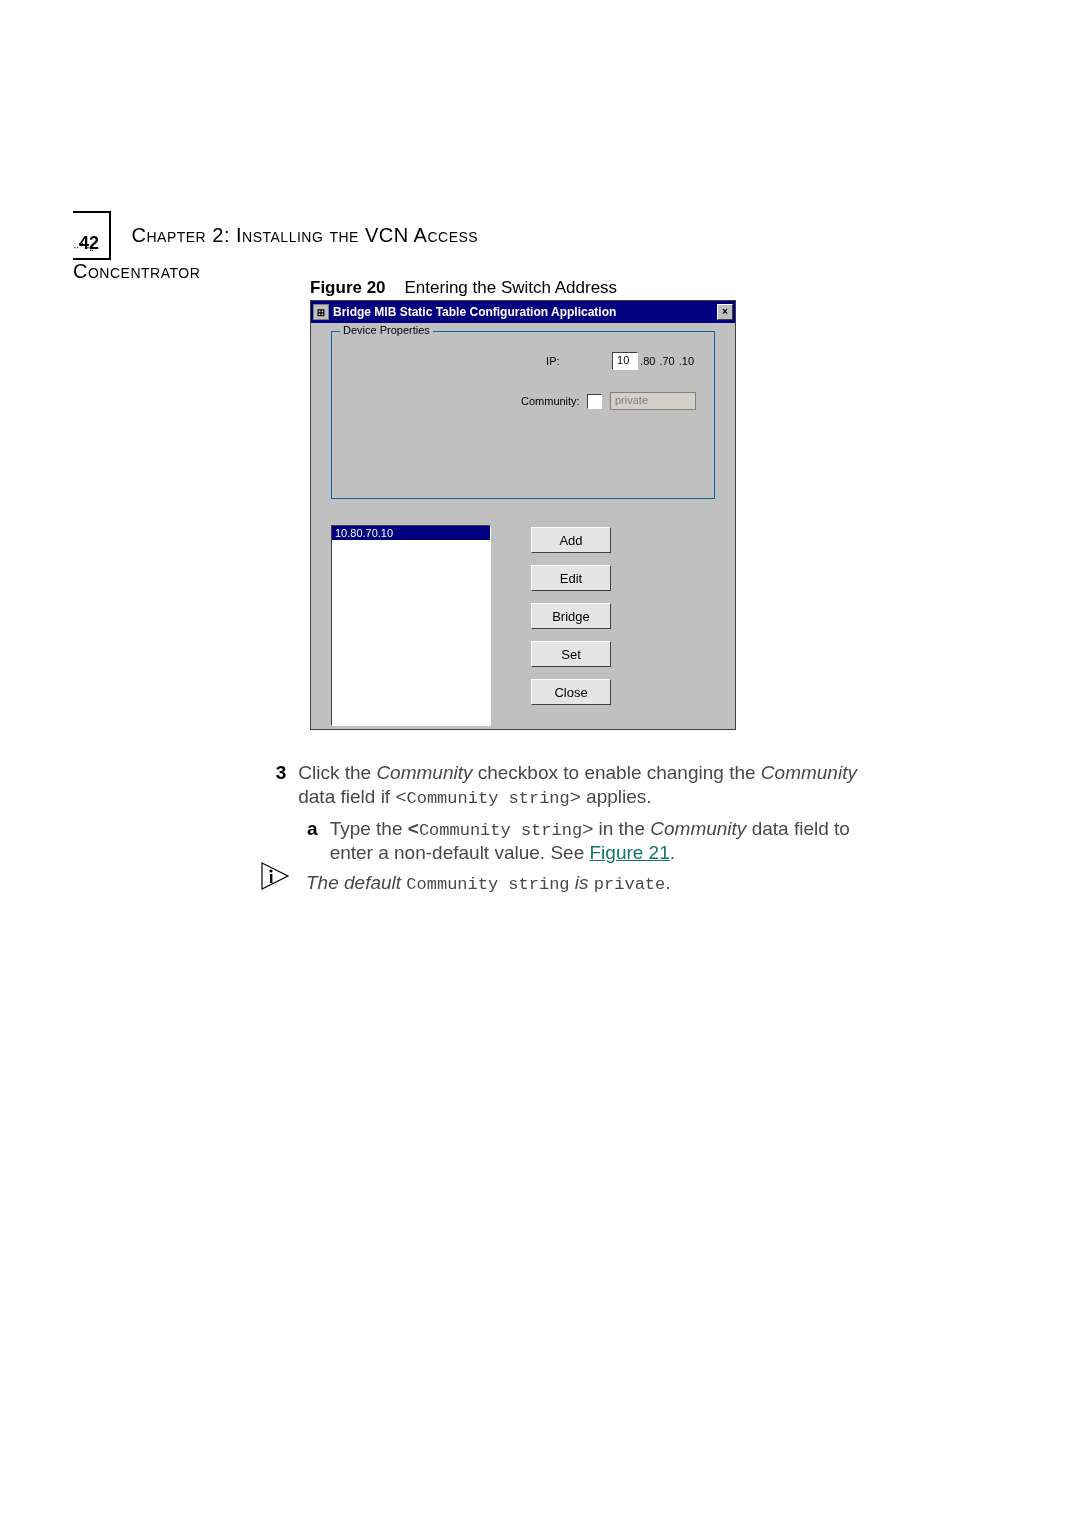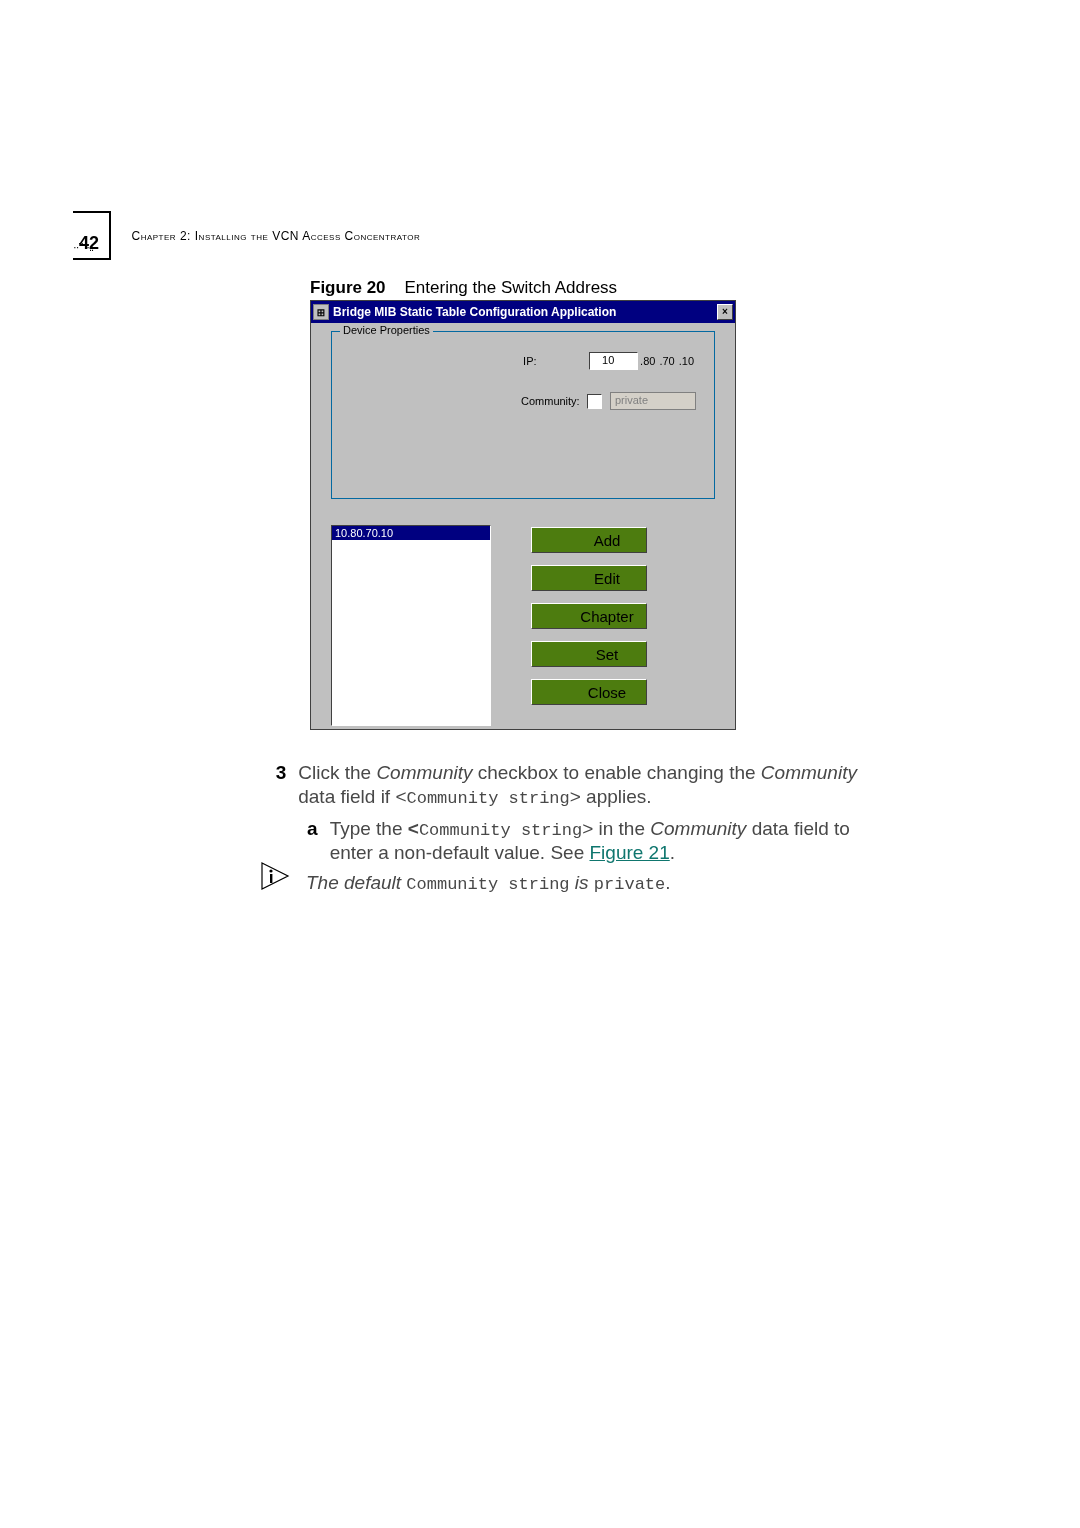--- a/index.html
+++ b/index.html
@@ -25,21 +25,21 @@
     border-top: 2px solid #000;
     border-right: 2px solid #000;
     border-bottom: 2px solid #000;
     padding: 20px 10px 4px 6px;
     font-weight: bold;
     font-size: 18px;
     margin-right: 16px;
     vertical-align: middle;
   }
   .chapter-text {
-    font-size: 12px;
+    font-size: 20px;
     font-variant: small-caps;
     letter-spacing: 0.5px;
     vertical-align: middle;
   }
   .dots-graphic {
     position: absolute;
     top: 241px;
     left: 73px;
     width: 64px;
     height: 20px;
@@ -127,24 +127,24 @@
     font-size: 11px;
     margin-bottom: 22px;
     justify-content: flex-end;
   }
   .ip-row .label, .community-row .label {
     width: 66px;
   }
   .ip-box {
     border: 1px solid #808080;
     background: #fff;
-    width: 49px;
+    width: 26px;
     height: 18px;
     font-size: 11px;
-    padding: 1px 12px;
+    padding: 1px 4px;
     box-sizing: border-box;
     border-right-color:#fff;
     border-bottom-color:#fff;
     border-top-color:#404040;
     border-left-color:#404040;
     display:inline-block;
   }
   .ip-row .dot { margin: 0 2px; }
 
   .checkbox {
@@ -192,29 +192,28 @@
 
   .btn-col {
     display:flex;
     flex-direction: column;
     gap: 12px;
     padding-top: 2px;
   }
   .win-button {
     width: 78px;
     height: 24px;
-    background: #4d7c0f;
+    background: #e5e5e5;
     border: 1px solid #fff;
     border-right-color:#404040;
     border-bottom-color:#404040;
-    font-size: 15px;
+    font-size: 13px;
     display:flex;
     align-items:center;
     justify-content:center;
-    padding-left:36px;
   }
 
   
   .body-text {
     position: absolute;
     top: 761px;
     left: 272px;
     width: 620px;
     font-size: 19px;
     line-height: 1.25;
@@ -310,21 +309,21 @@
     </div>
 
     <div class="lower-area">
       <div class="listbox">
         <div class="listitem-selected">10.80.70.10</div>
       </div>
 
       <div class="btn-col">
         <div class="win-button">Add</div>
         <div class="win-button">Edit</div>
-        <div class="win-button">Chapter</div>
+        <div class="win-button">Bridge</div>
         <div class="win-button">Set</div>
         <div class="win-button">Close</div>
       </div>
     </div>
   </div>
 </div>
 
 <div class="body-text">
 
   <div class="item3">

